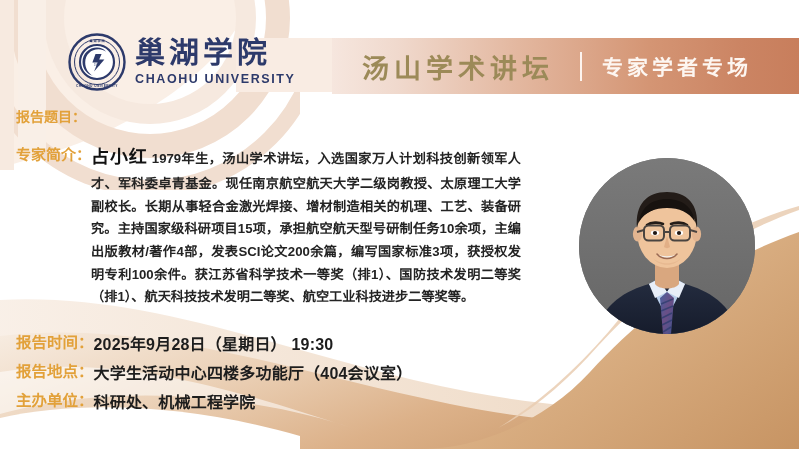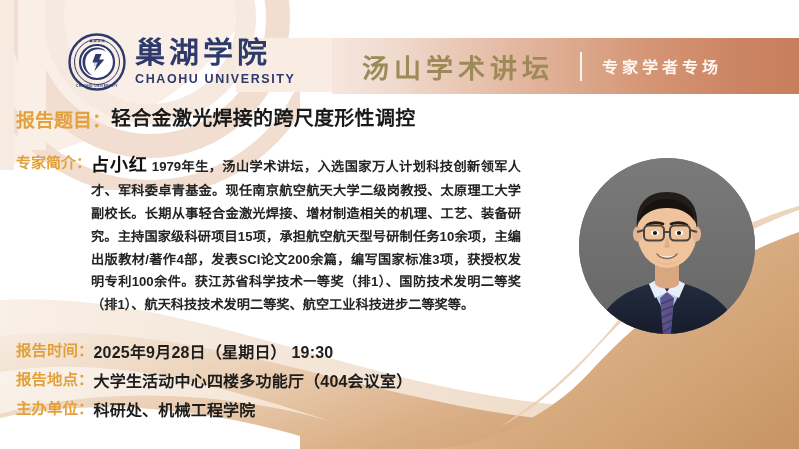--- a/index.html
+++ b/index.html
@@ -100,21 +100,21 @@
     white-space: nowrap;
   }
   .banner-divider {
     margin: 0 20px 0 26px;
     width: 2px; height: 29px;
     background: #fdf4ef;
     flex: 0 0 2px;
   }
   .banner-sub {
     font-family: "Liberation Serif", "DejaVu Serif", serif;
-    font-size: 16px;
+    font-size: 21px;
     font-weight: 700;
     letter-spacing: 4px;
     color: #fdf6f1;
     white-space: nowrap;
   }
 
   
   .content {
     position: absolute;
     left: 0; top: 100px;
@@ -130,21 +130,21 @@
   .label {
     flex: 0 0 auto;
     color: #e2a13a;
     font-size: 15px;
     font-weight: 700;
     white-space: nowrap;
     line-height: 1.5;
   }
 
   .title-row { margin-top: 7px; }
-  .title-row .label { font-size: 19px; }
+  .title-row .label { font-size: 14px; }
   .value-title {
     font-size: 20px;
     font-weight: 700;
     color: #1a1a1a;
     letter-spacing: 0.3px;
     line-height: 1.15;
     white-space: nowrap;
   }
 
   .bio-row { margin-top: 14px; }
@@ -288,21 +288,20 @@
       <span class="banner-main">汤山学术讲坛</span>
       <span class="banner-divider"></span>
       <span class="banner-sub">专家学者专场</span>
     </div>
   </div>
 
   <div class="content">
 
     <div class="row title-row">
       <span class="label">报告题目：</span>
-      <span class="value-title">轻合金激光焊接的跨尺度形性调控</span>
     </div>
 
     <div class="row bio-row">
       <span class="label">专家简介：</span>
       <span class="bio-body"><span class="bio-name">占小红</span><span class="bio-text"> 1979年生，汤山学术讲坛，入选国家万人计划科技创新领军人才、军科委卓青基金。现任南京航空航天大学二级岗教授、太原理工大学副校长。长期从事轻合金激光焊接、增材制造相关的机理、工艺、装备研究。主持国家级科研项目15项，承担航空航天型号研制任务10余项，主编出版教材/著作4部，发表SCI论文200余篇，编写国家标准3项，获授权发明专利100余件。获江苏省科学技术一等奖（排1）、国防技术发明二等奖（排1）、航天科技技术发明二等奖、航空工业科技进步二等奖等。</span></span>
     </div>
 
     <div class="row info-row" id="info-row-0">
       <span class="label">报告时间：</span>
       <span class="value-info">2025年9月28日（星期日） 19:30</span>

